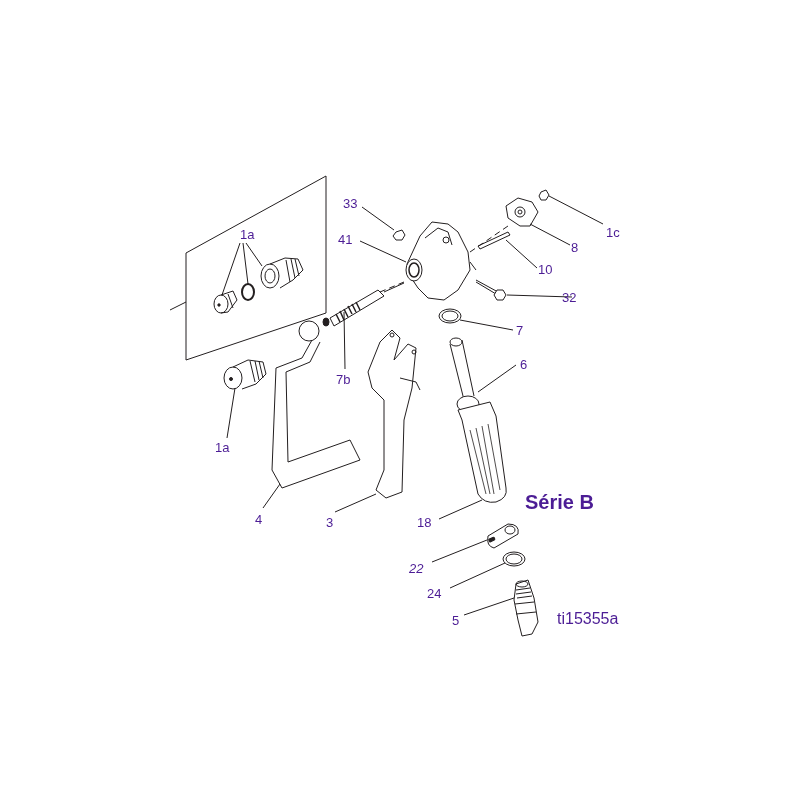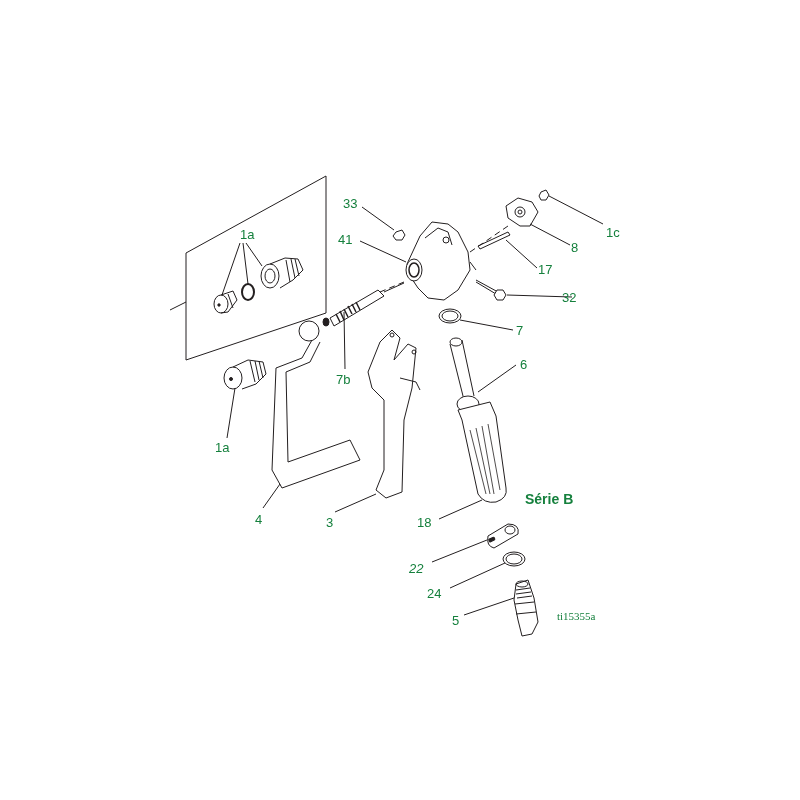--- a/index.html
+++ b/index.html
@@ -1,20 +1,20 @@
 <!DOCTYPE html>
 <html><head>
 <meta charset="utf-8">
 <style>
   html, body { margin:0; padding:0; background:#ffffff; }
   #canvas { position:relative; width:800px; height:800px; background:#ffffff; overflow:hidden; }
   svg { position:absolute; left:0; top:0; }
-  .lbl { position:absolute; font-family:"Liberation Sans", sans-serif; font-size:13px; color:#15803d; line-height:1; white-space:nowrap; }
-  .series { font-weight:bold; font-size:14px; }
-  .fig { font-size:11px;font-family:Liberation Serif, serif; }
+  .lbl { position:absolute; font-family:"Liberation Sans", sans-serif; font-size:13px; color:#4c1d95; line-height:1; white-space:nowrap; }
+  .series { font-weight:bold; font-size:20px; }
+  .fig { font-size:16px; }
 </style>
 </head>
 <body>
 
 <div id="canvas">
 <svg width="800" height="800" viewBox="0 0 800 800" fill="none" stroke="#231f20" stroke-width="1">
 
   <g>
     <polygon points="186,253 326,176 326,313 186,360" fill="#fff"></polygon>
     <line x1="186" y1="302" x2="170" y2="310"></line>
@@ -152,21 +152,21 @@
     <line x1="432" y1="562" x2="487" y2="540"></line>
     <line x1="450" y1="588" x2="505" y2="563"></line>
     <line x1="464" y1="615" x2="514" y2="598"></line>
   </g>
 </svg>
 
 <span class="lbl" style="left:343px;top:197px;">33</span>
 <span class="lbl" style="left:338px;top:233px;">41</span>
 <span class="lbl" style="left:606px;top:226px;">1c</span>
 <span class="lbl" style="left:571px;top:241px;">8</span>
-<span class="lbl" style="left:538px;top:263px;">17</span>
+<span class="lbl" style="left:538px;top:263px;">10</span>
 <span class="lbl" style="left:562px;top:291px;">32</span>
 <span class="lbl" style="left:516px;top:324px;">7</span>
 <span class="lbl" style="left:520px;top:358px;">6</span>
 <span class="lbl" style="left:240px;top:228px;">1a</span>
 <span class="lbl" style="left:215px;top:441px;">1a</span>
 <span class="lbl" style="left:336px;top:373px;">7b</span>
 <span class="lbl" style="left:255px;top:513px;">4</span>
 <span class="lbl" style="left:326px;top:516px;">3</span>
 <span class="lbl" style="left:417px;top:516px;">18</span>
 <span class="lbl" style="left:409px;top:562px;font-style:italic;">22</span>

